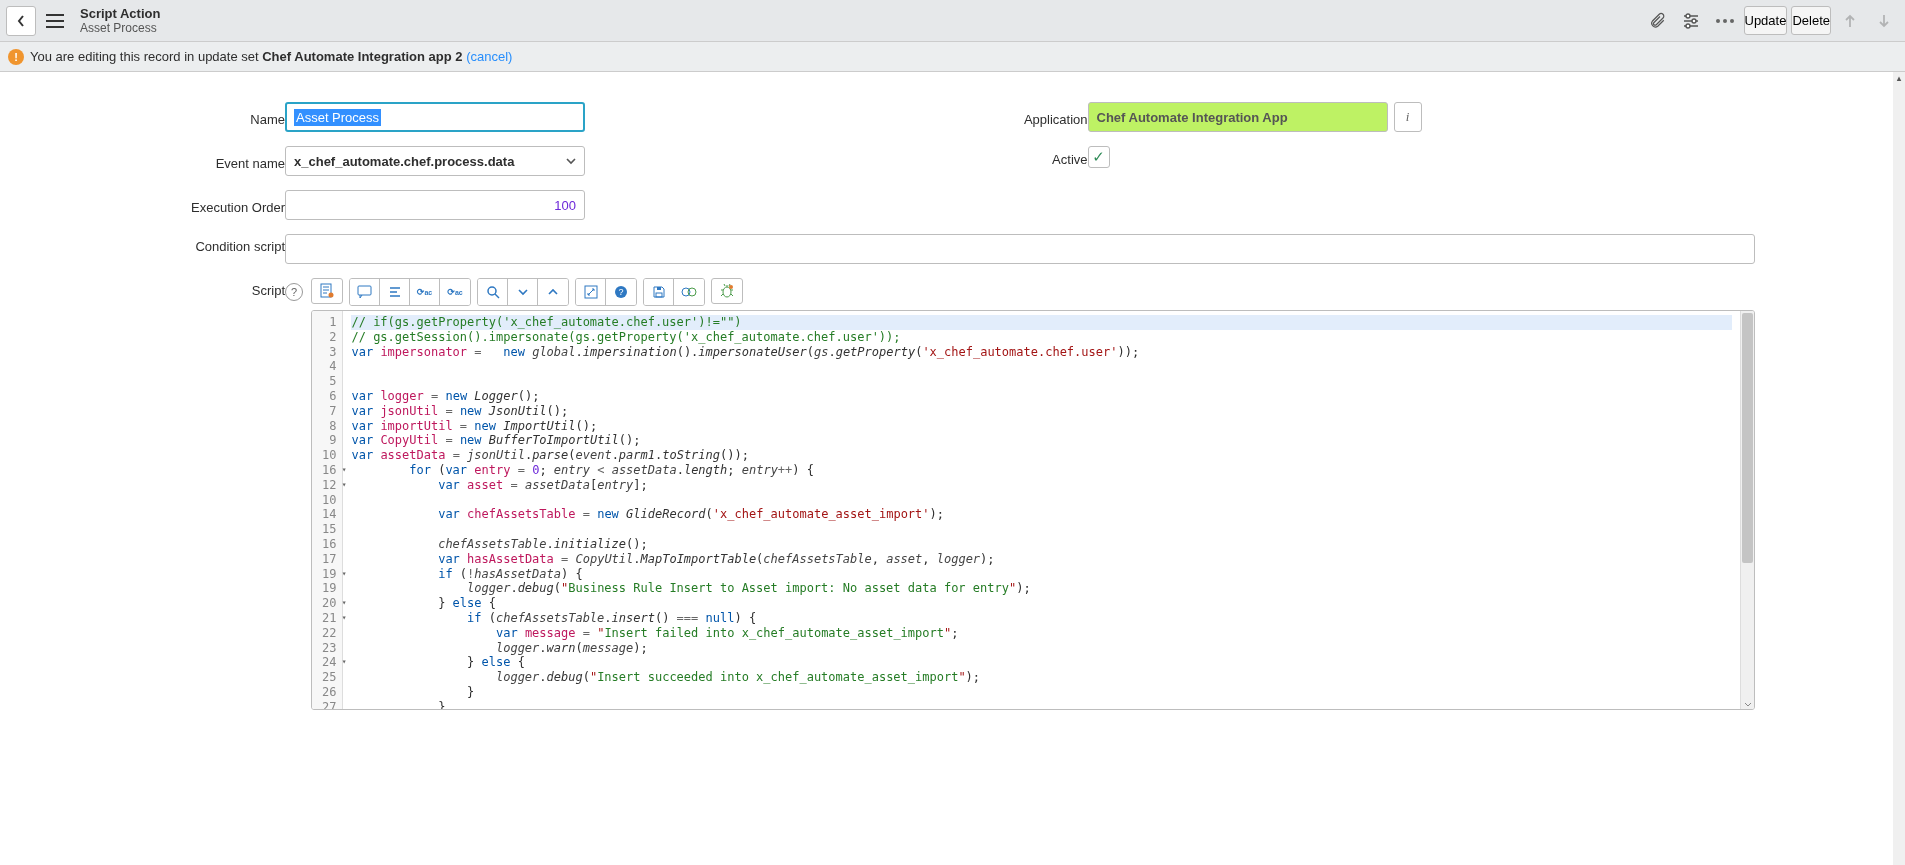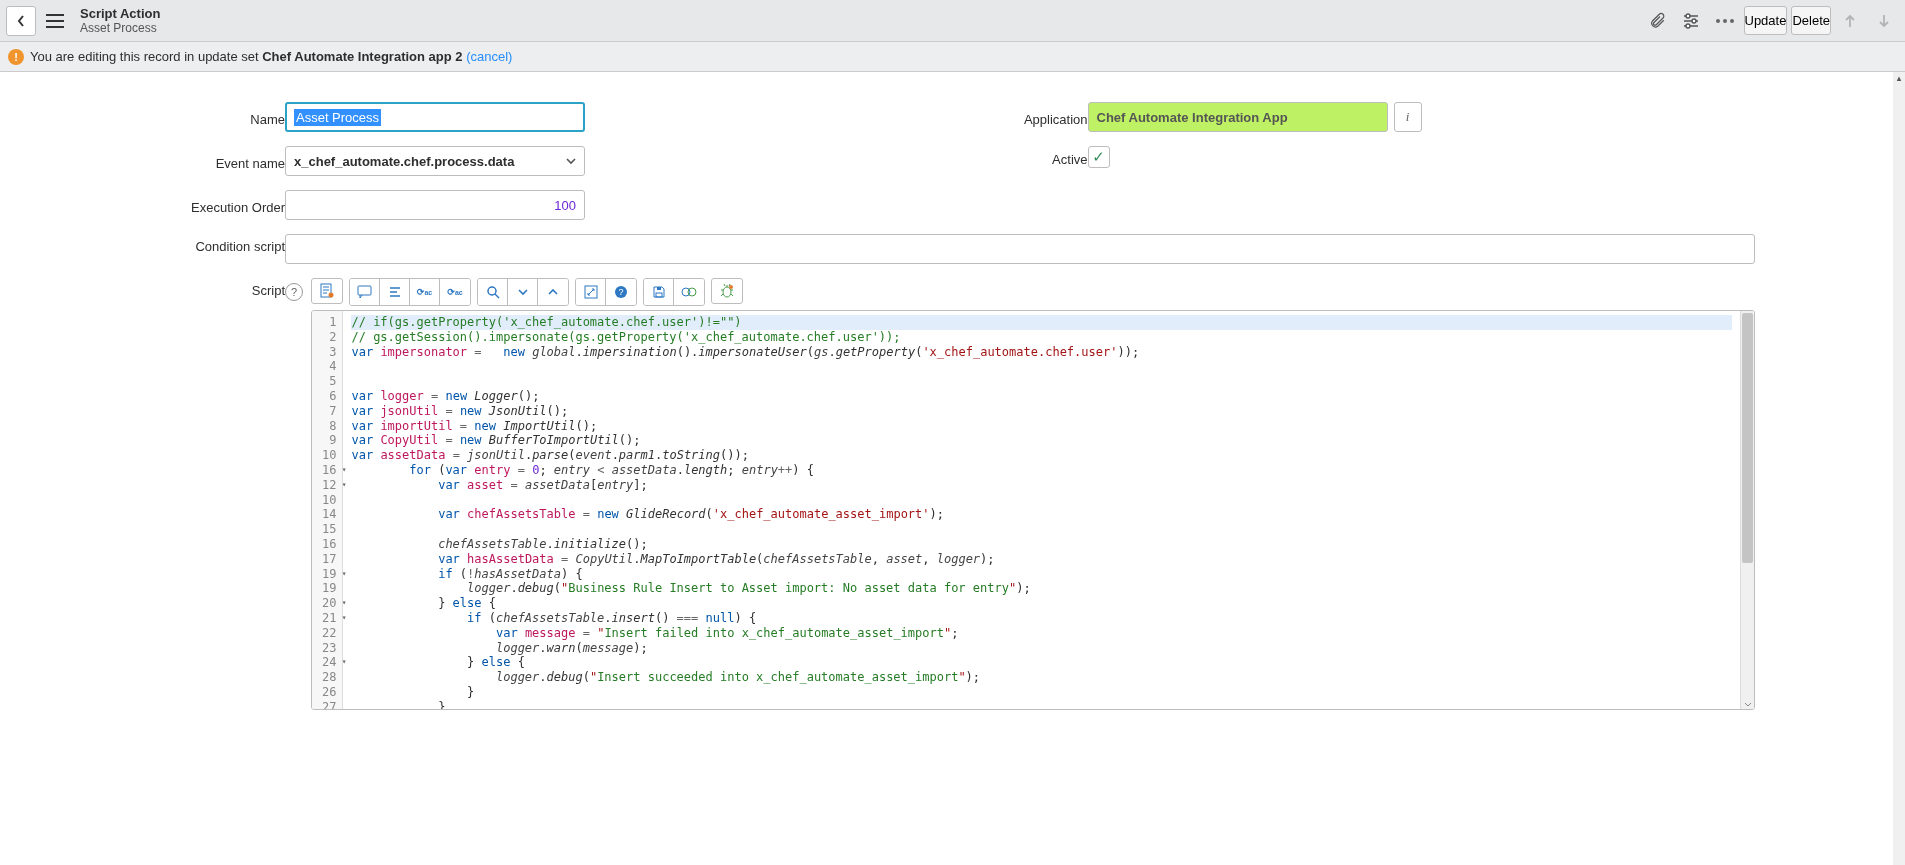--- a/index.html
+++ b/index.html
@@ -293,21 +293,21 @@
             <div>15</div>
             <div>16</div>
             <div>17</div>
             <div class="fold">19</div>
             <div>19</div>
             <div class="fold">20</div>
             <div class="fold">21</div>
             <div>22</div>
             <div>23</div>
             <div class="fold">24</div>
-            <div>28</div>
+            <div>25</div>
             <div>26</div>
             <div>27</div>
           </div>
         <div class="code" id="code"><div class="active"><span class="cm">// if(gs.getProperty('x_chef_automate.chef.user')!="")</span></div><div><span class="cm">// gs.getSession().impersonate(gs.getProperty('x_chef_automate.chef.user'));</span></div><div><span class="kw">var</span> <span class="vd">impersonator</span> <span class="op">=</span>   <span class="kw">new</span> <span class="vr">global</span>.<span class="fn">impersination</span>().<span class="fn">impersonateUser</span>(<span class="vr">gs</span>.<span class="fn">getProperty</span>(<span class="str">'x_chef_automate.chef.user'</span>));</div><div>&nbsp;</div><div>&nbsp;</div><div><span class="kw">var</span> <span class="vd">logger</span> <span class="op">=</span> <span class="kw">new</span> <span class="fn">Logger</span>();</div><div><span class="kw">var</span> <span class="vd">jsonUtil</span> <span class="op">=</span> <span class="kw">new</span> <span class="fn">JsonUtil</span>();</div><div><span class="kw">var</span> <span class="vd">importUtil</span> <span class="op">=</span> <span class="kw">new</span> <span class="fn">ImportUtil</span>();</div><div><span class="kw">var</span> <span class="vd">CopyUtil</span> <span class="op">=</span> <span class="kw">new</span> <span class="fn">BufferToImportUtil</span>();</div><div><span class="kw">var</span> <span class="vd">assetData</span> <span class="op">=</span> <span class="vr">jsonUtil</span>.<span class="fn">parse</span>(<span class="vr">event</span>.<span class="fn">parm1</span>.<span class="fn">toString</span>());</div><div>        <span class="kw">for</span> (<span class="kw">var</span> <span class="vd">entry</span> <span class="op">=</span> <span class="num">0</span>; <span class="vr">entry</span> <span class="op">&lt;</span> <span class="vr">assetData</span>.<span class="fn">length</span>; <span class="vr">entry</span><span class="op">++</span>) {</div><div>            <span class="kw">var</span> <span class="vd">asset</span> <span class="op">=</span> <span class="vr">assetData</span>[<span class="vr">entry</span>];</div><div>&nbsp;</div><div>            <span class="kw">var</span> <span class="vd">chefAssetsTable</span> <span class="op">=</span> <span class="kw">new</span> <span class="fn">GlideRecord</span>(<span class="str">'x_chef_automate_asset_import'</span>);</div><div>&nbsp;</div><div>            <span class="vr">chefAssetsTable</span>.<span class="fn">initialize</span>();</div><div>            <span class="kw">var</span> <span class="vd">hasAssetData</span> <span class="op">=</span> <span class="vr">CopyUtil</span>.<span class="fn">MapToImportTable</span>(<span class="vr">chefAssetsTable</span>, <span class="vr">asset</span>, <span class="vr">logger</span>);</div><div>            <span class="kw">if</span> (<span class="op">!</span><span class="vr">hasAssetData</span>) {</div><div>                <span class="vr">logger</span>.<span class="fn">debug</span>(<span class="str">"<span class="str2">Business Rule Insert to Asset import: No asset data for entry</span>"</span>);</div><div>            } <span class="kw">else</span> {</div><div>                <span class="kw">if</span> (<span class="vr">chefAssetsTable</span>.<span class="fn">insert</span>() <span class="op">===</span> <span class="kw">null</span>) {</div><div>                    <span class="kw">var</span> <span class="vd">message</span> <span class="op">=</span> <span class="str">"<span class="str2">Insert failed into x_chef_automate_asset_import</span>"</span>;</div><div>                    <span class="vr">logger</span>.<span class="fn">warn</span>(<span class="vr">message</span>);</div><div>                } <span class="kw">else</span> {</div><div>                    <span class="vr">logger</span>.<span class="fn">debug</span>(<span class="str">"<span class="str2">Insert succeeded into x_chef_automate_asset_import</span>"</span>);</div><div>                }</div><div>            }</div></div>
         <div class="editor-scroll">
           <svg width="14" height="10" viewBox="0 0 14 10" style="position:absolute;top:0;">
               <path d="M4 6l3-3 3 3" stroke="#888" fill="none"></path>
             </svg>
           <div class="editor-thumb"></div>
           <svg width="14" height="10" viewBox="0 0 14 10" style="position:absolute;bottom:0;">

